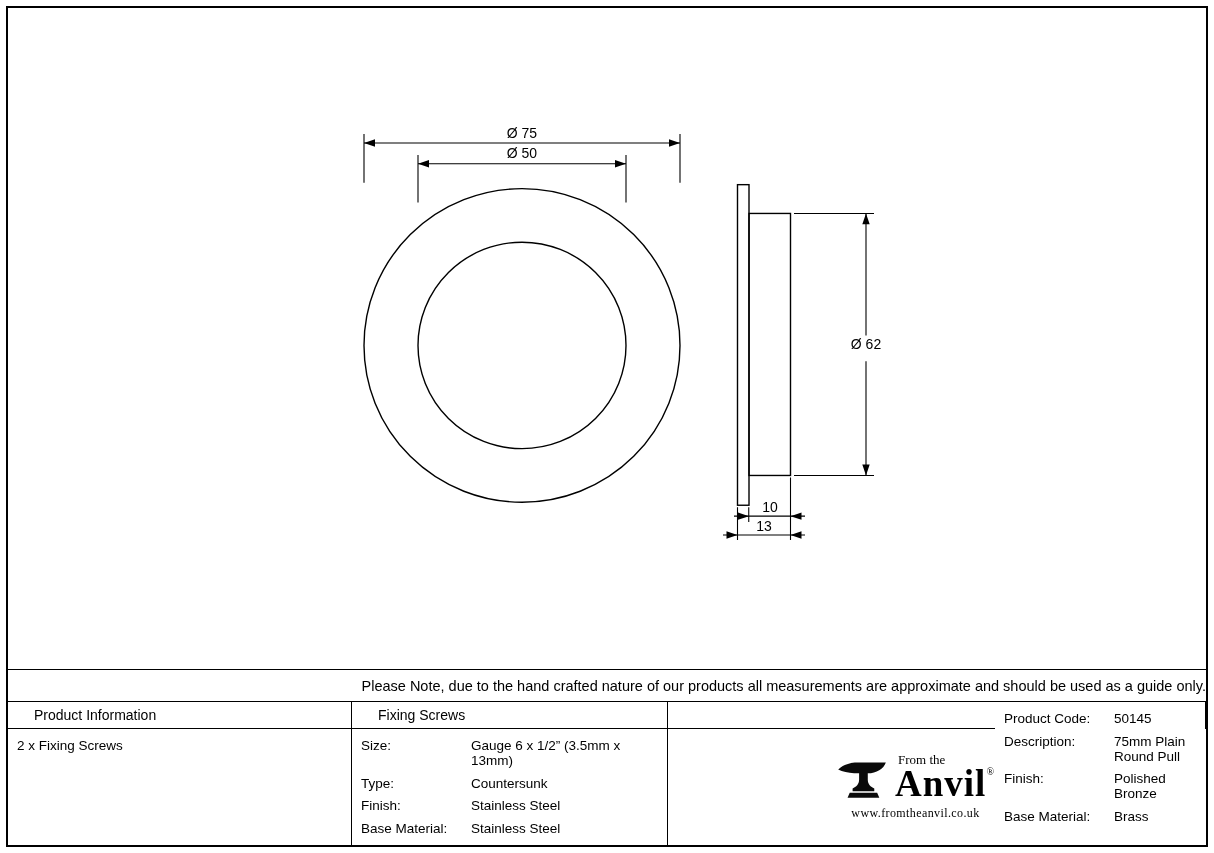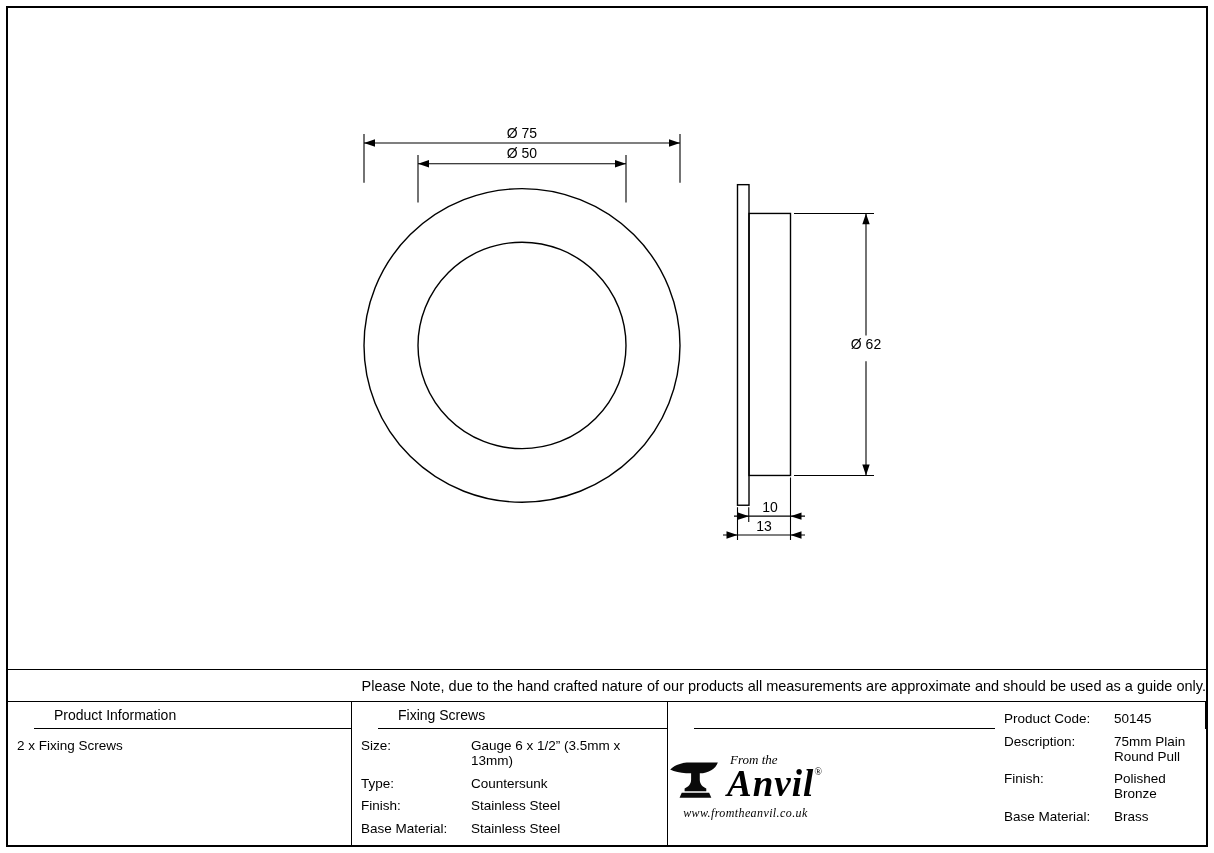--- a/index.html
+++ b/index.html
@@ -24,27 +24,27 @@
   }
   .tbl{
     flex:0 0 auto;border-top:1.5px solid #000;
     display:grid;grid-template-columns:344px 316px 327px 1fr;
     grid-template-rows:27px 116px;
   }
   .cell{border-right:1.5px solid #000;}
   .cell.last{border-right:none;}
   .hcell{
     border-bottom:1.5px solid #000;display:flex;align-items:center;
-    padding-left:20px;font-size:14px;margin-left:26px;
+    padding-left:26px;font-size:14px;
   }
   .bcell{padding:9px 8px 10px 9px;font-size:13.5px;}
   .kv{display:grid;grid-template-columns:110px 1fr;row-gap:7.5px;}
   .list-lines{display:flex;flex-direction:column;gap:7.5px;}
 
-  .logo-cell{display:flex;align-items:center;justify-content:flex-start;padding:0;font-style:italic;}
+  .logo-cell{display:flex;align-items:center;justify-content:flex-end;padding:0;}
   .logo-box{display:flex;flex-direction:column;align-items:center;}
   .logo-top{display:flex;align-items:flex-end;gap:7px;}
   .logo-words{display:flex;flex-direction:column;line-height:1;}
   .from-the{font-family:"Liberation Serif",serif;font-size:13px;margin-left:3px;margin-bottom:2px;}
   .anvil-name{font-family:"Liberation Serif",serif;font-weight:bold;font-size:37px;letter-spacing:1px;line-height:0.85;}
   .reg-mark{font-size:10px;vertical-align:top;font-weight:normal;}
   .website{font-family:"Liberation Serif",serif;font-size:12px;margin-top:7px;letter-spacing:0.4px;}
 </style>
 </head>
 <body>

